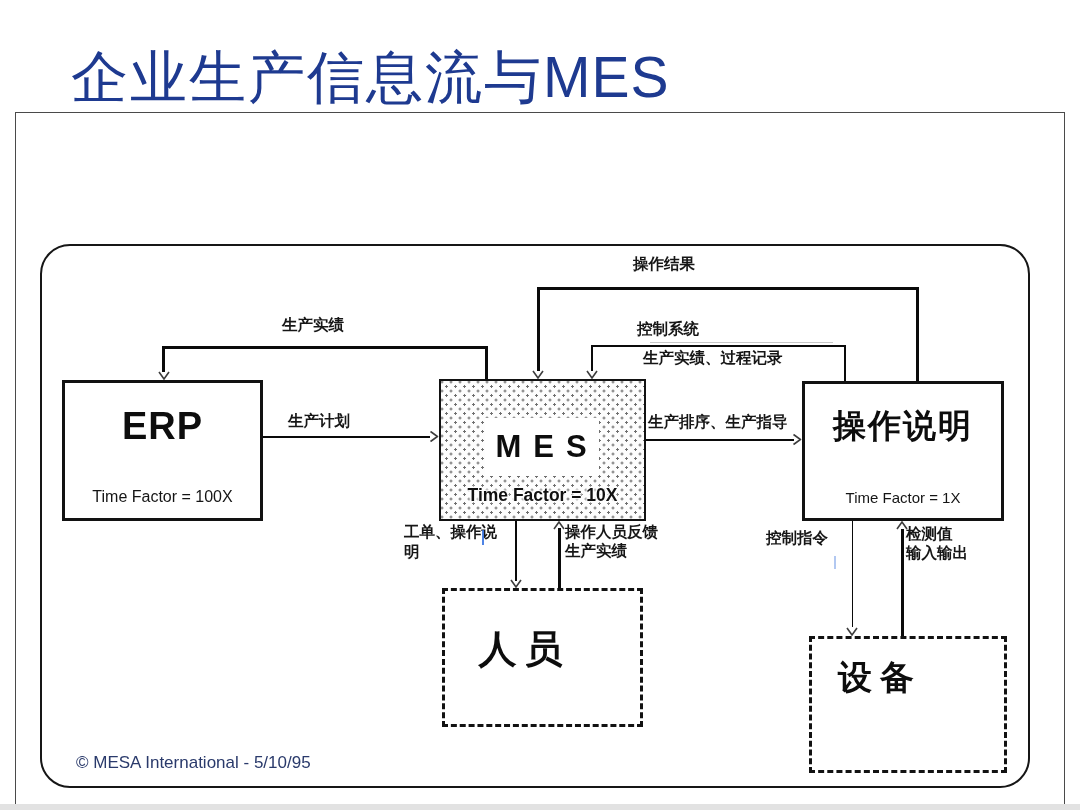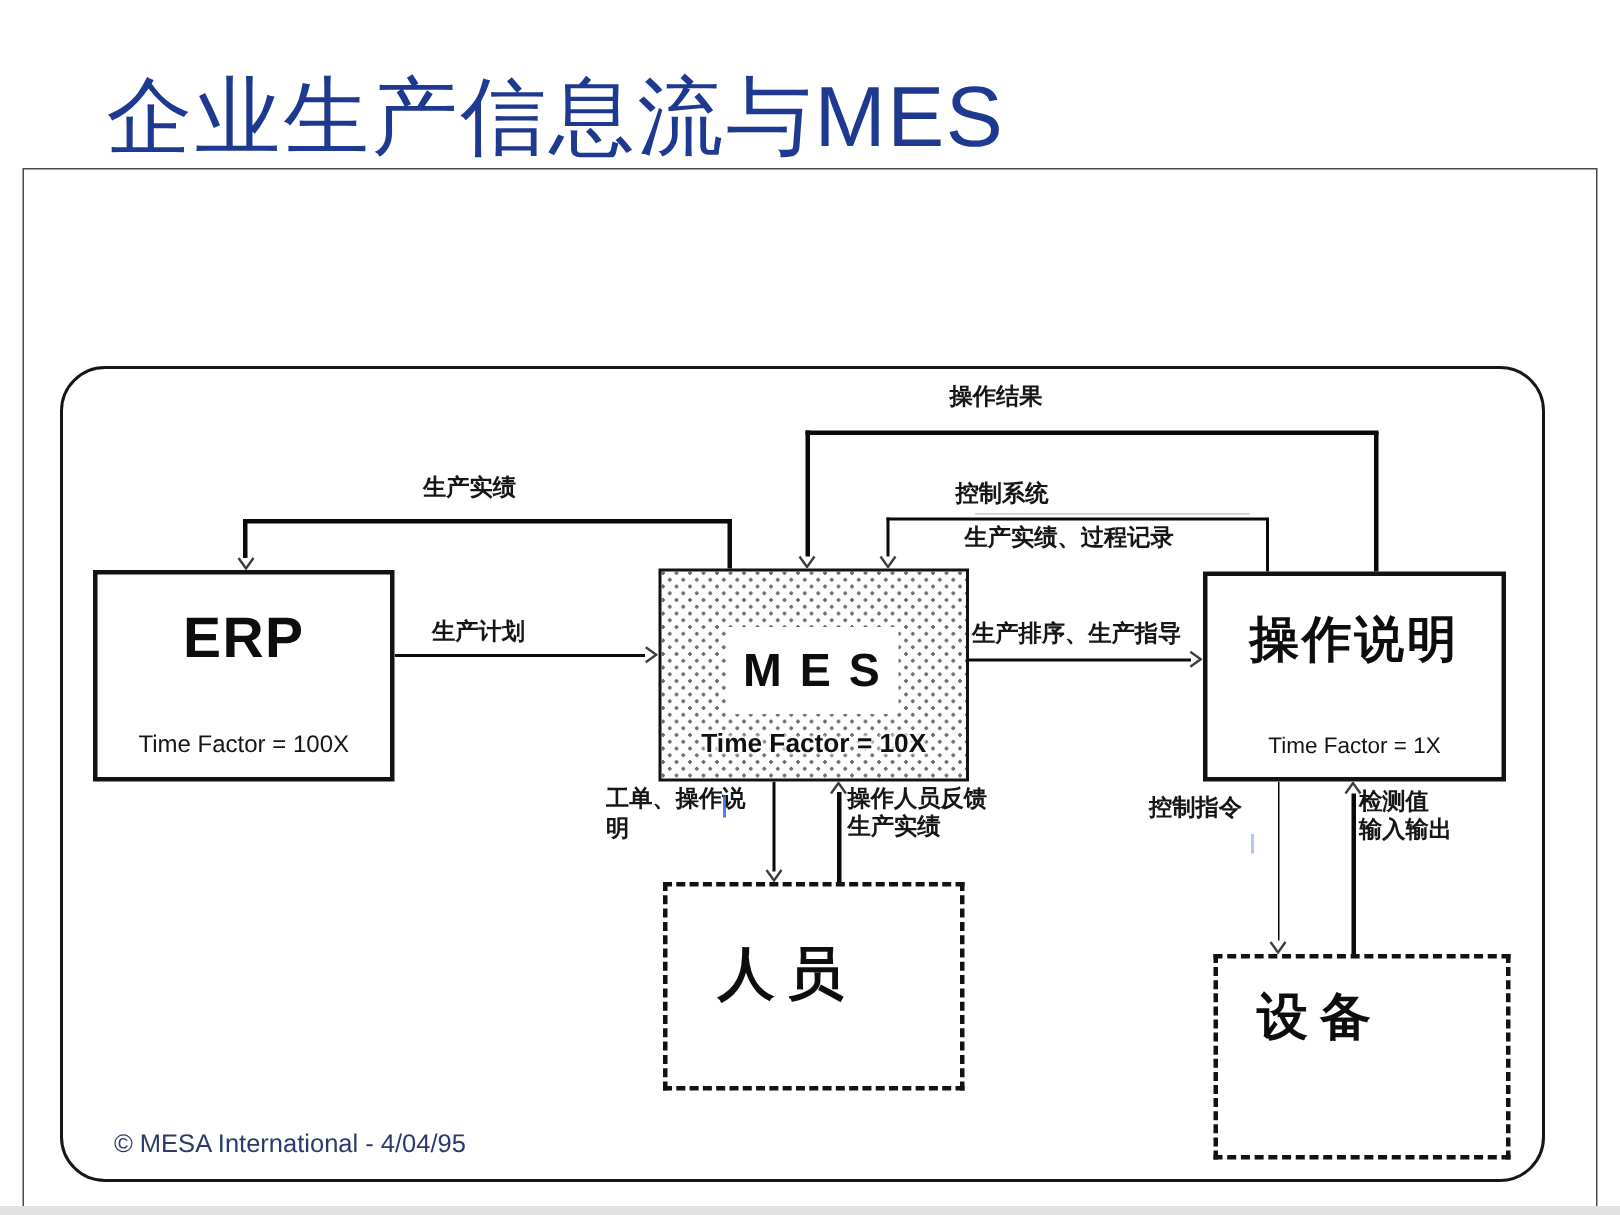--- a/index.html
+++ b/index.html
@@ -220,15 +220,15 @@
     <div>生产实绩</div>
   </div>
   <div class="lbl lbl-ctrl-cmd">控制指令</div>
   <div class="lbl lbl-detect">
     <div>检测值</div>
     <div>输入输出</div>
   </div>
 
   <div class="cursor-1"></div>
   <div class="cursor-2"></div>
-  <div class="copyright">© MESA International - 4/04/95</div>
+  <div class="copyright">© MESA International - 5/10/95</div>
 
 </div>
 
 </body></html>

